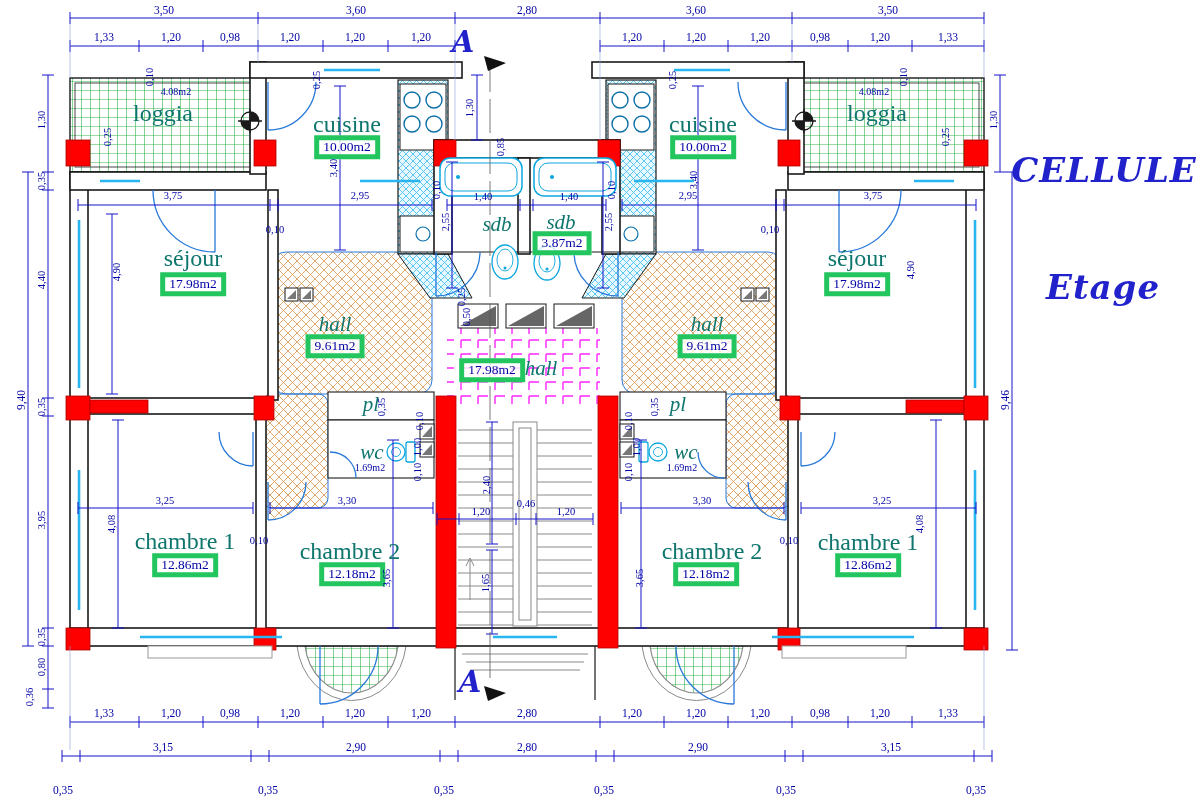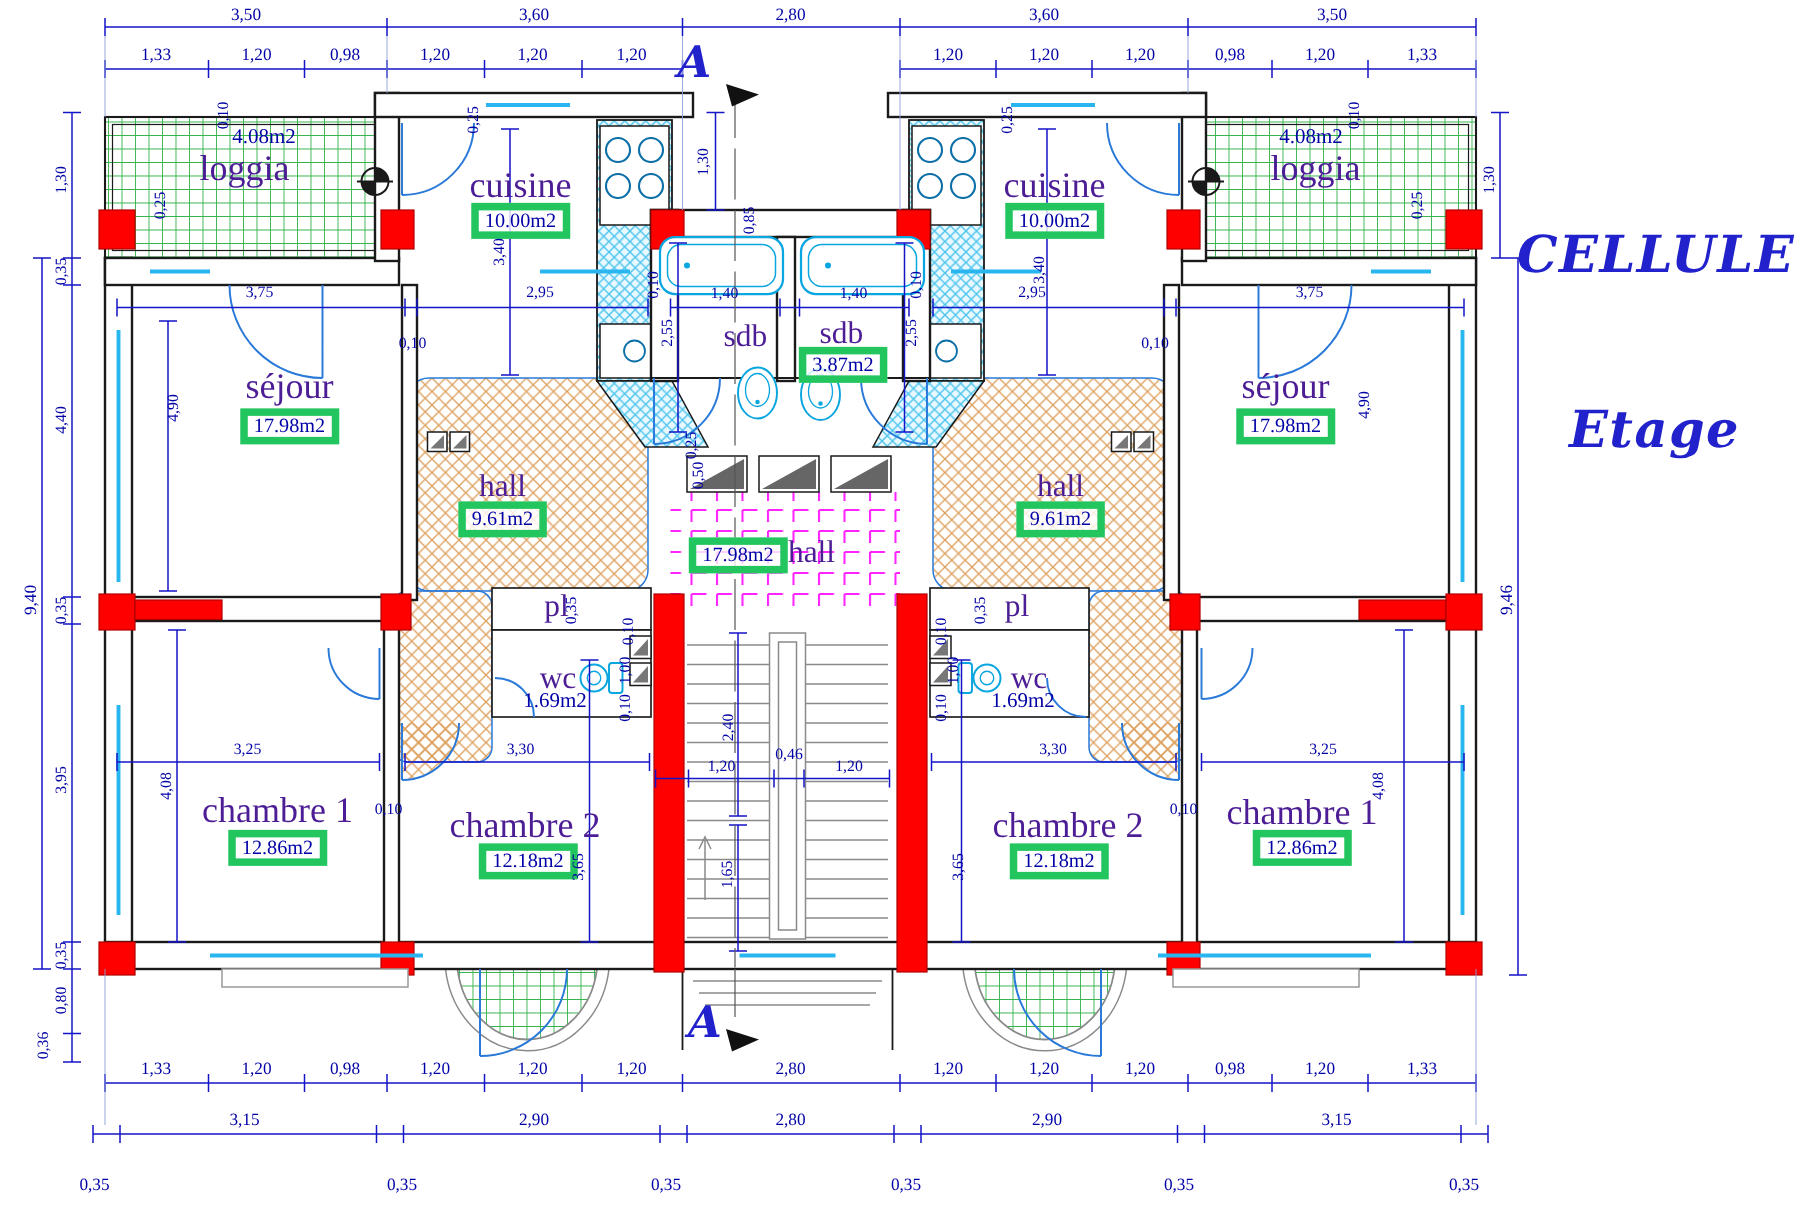--- a/index.html
+++ b/index.html
@@ -4,24 +4,24 @@
 <style>
   html,body{margin:0;padding:0;}
   body{width:1199px;height:811px;position:relative;background:#ffffff;overflow:hidden;
        font-family:"Liberation Serif",serif;}
   .stage{position:absolute;left:0;top:0;width:1199px;height:811px;}
   svg{position:absolute;left:0;top:0;}
   .lbl{position:absolute;transform:translate(-50%,-50%);color:#0000A6;white-space:nowrap;line-height:1;}
   .dim{font-size:10.5px;}
   .dimr{transform:translate(-50%,-50%) rotate(-90deg);}
   .dimbig{font-size:11.5px;}
-  .room{font-size:24px;color:#4c1d95;}
-  .room.sm{font-size:21px;}
+  .room{font-size:24px;color:#0f766e;}
+  .room.sm{font-size:21px;font-style:italic;}
   .areabox{font-size:13.5px;border:5px solid #22c55e;padding:0 4px;background:rgba(255,255,255,.8);}
-  .areaplain{font-size:14px;}
+  .areaplain{font-size:10px;}
   .title-line{font-family:"DejaVu Serif",serif;font-weight:bold;font-style:italic;
               color:#2222CC;font-size:34px;letter-spacing:1px;}
   .secA{font-family:"DejaVu Serif",serif;font-size:29px;font-weight:bold;font-style:italic;color:#2222CC;}
 </style>
 </head>
 <body>
 
 <div class="stage">
 
 <svg width="1199" height="811" viewBox="0 0 1199 811">

